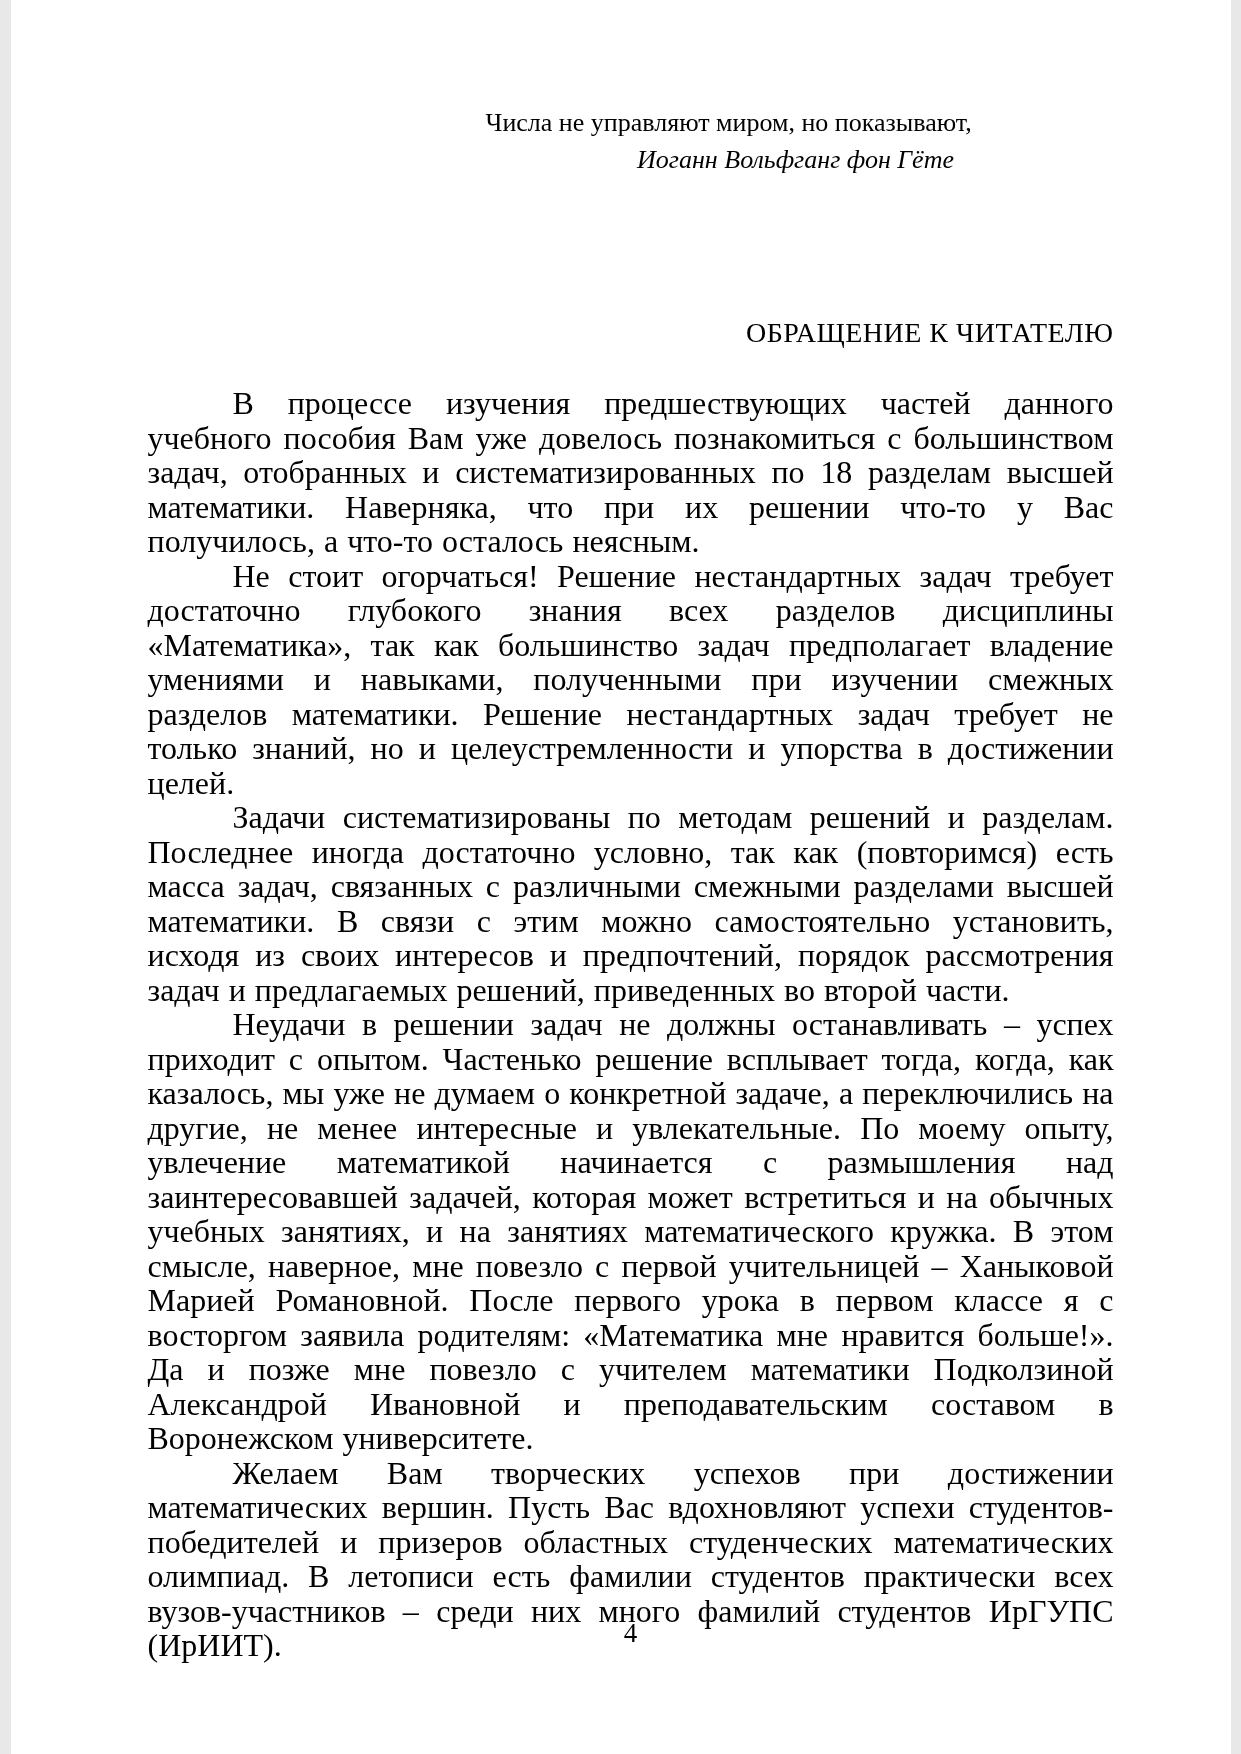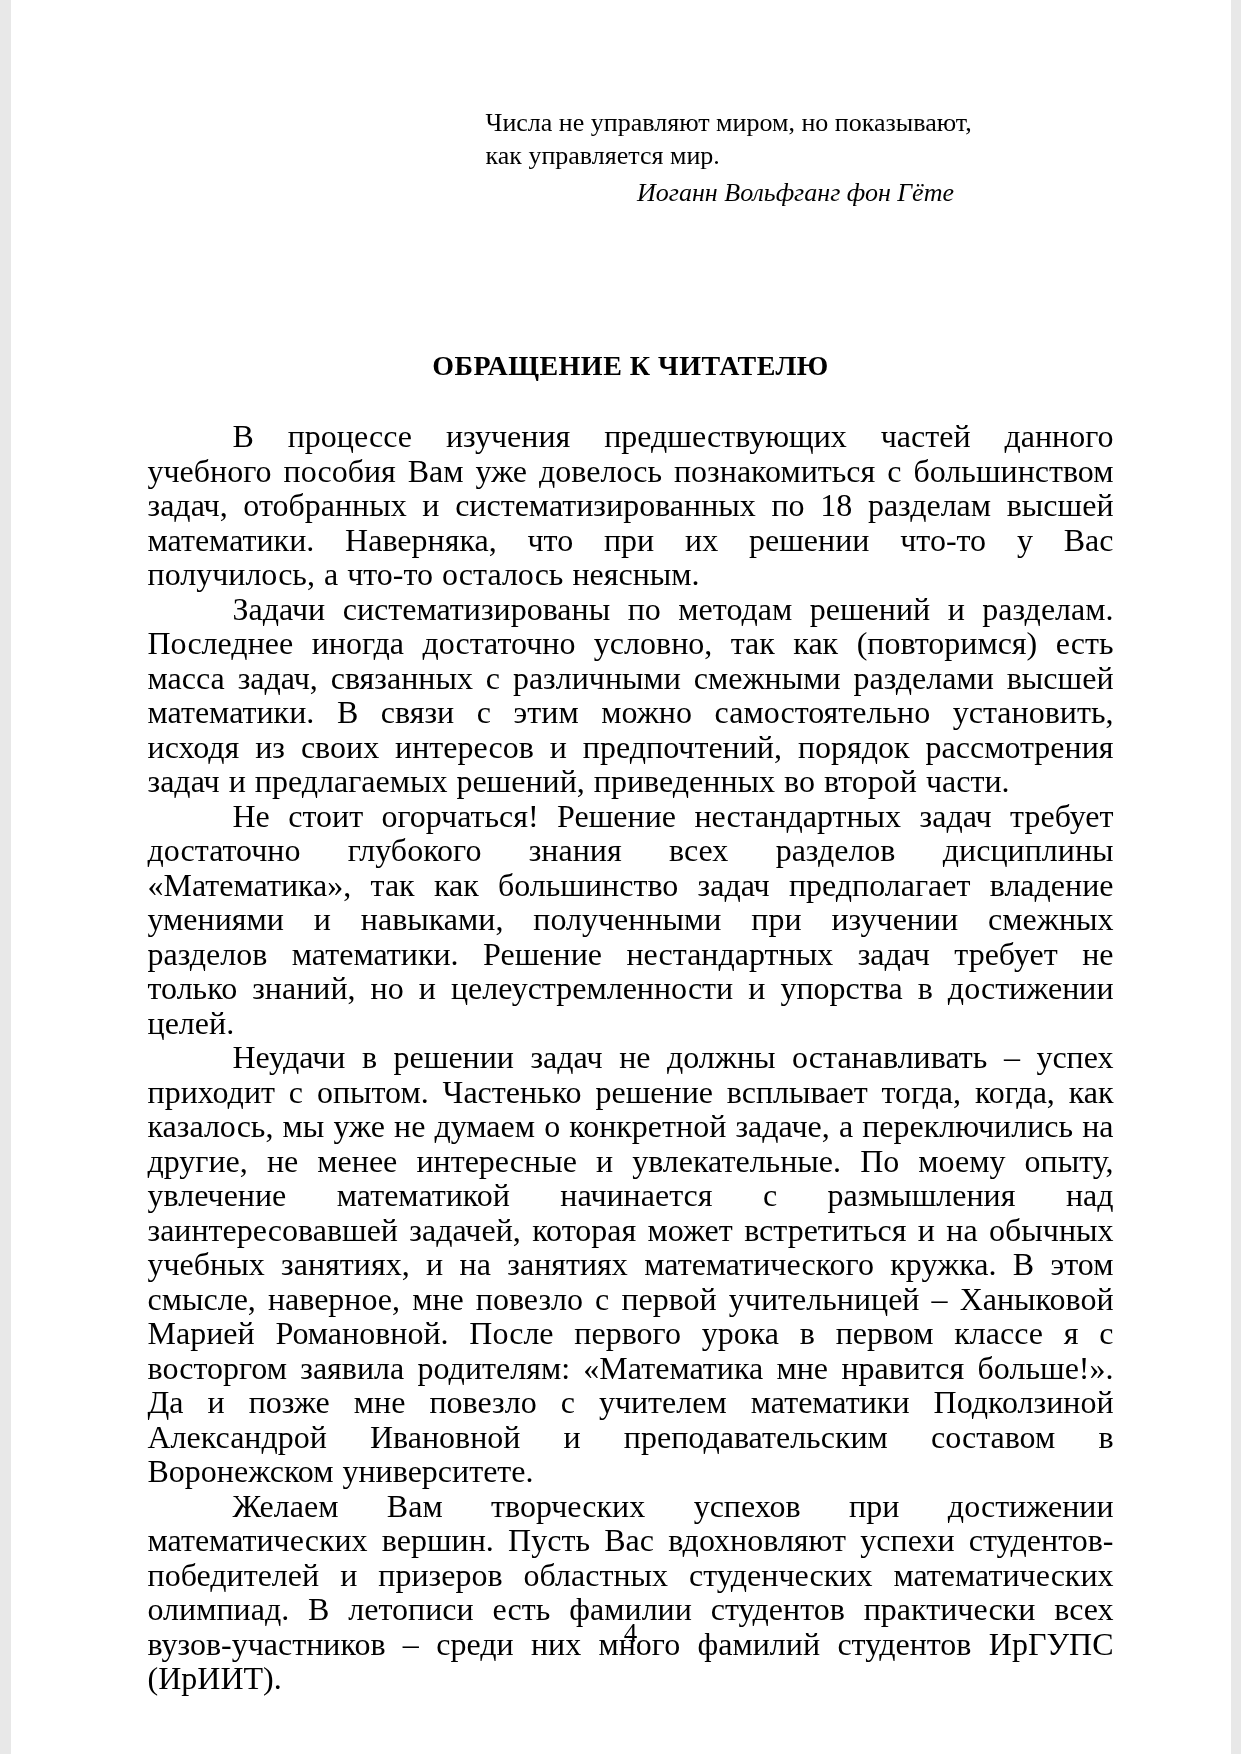--- a/index.html
+++ b/index.html
@@ -33,22 +33,22 @@
     white-space: nowrap;
   }
   .epigraph-attribution {
     text-align: center;
     font-style: italic;
     padding-right: 8px;
     margin-top: 4px;
   }
   .heading {
     margin-top: 140px;
-    text-align: center;
-    font-weight: bold;
+    text-align: right;
+    font-weight: normal;
     font-size: 28px;
     line-height: 34px;
     letter-spacing: 0.5px;
   }
   .body-text {
     margin-top: 36px;
     font-size: 32px;
     line-height: 34.5px;
   }
   .body-text p {
@@ -67,30 +67,29 @@
   }
 </style>
 </head>
 <body>
 
 <div class="page">
   <div class="content">
 
     <div class="epigraph">
       <div class="epigraph-line">Числа не управляют миром, но показывают,</div>
-      <div class="epigraph-line">как управляется мир.</div>
       <div class="epigraph-attribution">Иоганн Вольфганг фон Гёте</div>
     </div>
 
     <h1 class="heading">ОБРАЩЕНИЕ К ЧИТАТЕЛЮ</h1>
 
     <div class="body-text">
       <p>В процессе изучения предшествующих частей данного учебного пособия Вам уже довелось познакомиться с большинством задач, отобранных и систематизированных по 18 разделам высшей математики. Наверняка, что при их решении что-то у Вас получилось, а что-то осталось неясным.</p>
+      <p>Не стоит огорчаться! Решение нестандартных задач требует достаточно глубокого знания всех разделов дисциплины «Математика», так как большинство задач предполагает владение умениями и навыками, полученными при изучении смежных разделов математики. Решение нестандартных задач требует не только знаний, но и целеустремленности и упорства в достижении целей.</p>
       <p>Задачи систематизированы по методам решений и разделам. Последнее иногда достаточно условно, так как (повторимся) есть масса задач, связанных с различными смежными разделами высшей математики. В связи с этим можно самостоятельно установить, исходя из своих интересов и предпочтений, порядок рассмотрения задач и предлагаемых решений, приведенных во второй части.</p>
-      <p>Не стоит огорчаться! Решение нестандартных задач требует достаточно глубокого знания всех разделов дисциплины «Математика», так как большинство задач предполагает владение умениями и навыками, полученными при изучении смежных разделов математики. Решение нестандартных задач требует не только знаний, но и целеустремленности и упорства в достижении целей.</p>
       <p>Неудачи в решении задач не должны останавливать – успех приходит с опытом. Частенько решение всплывает тогда, когда, как казалось, мы уже не думаем о конкретной задаче, а переключились на другие, не менее интересные и увлекательные. По моему опыту, увлечение математикой начинается с размышления над заинтересовавшей задачей, которая может встретиться и на обычных учебных занятиях, и на занятиях математического кружка. В этом смысле, наверное, мне повезло с первой учительницей – Ханыковой Марией Романовной. После первого урока в первом классе я с восторгом заявила родителям: «Математика мне нравится больше!». Да и позже мне повезло с учителем математики Подколзиной Александрой Ивановной и преподавательским составом в Воронежском университете.</p>
       <p>Желаем Вам творческих успехов при достижении математических вершин. Пусть Вас вдохновляют успехи студентов-победителей и призеров областных студенческих математических олимпиад. В летописи есть фамилии студентов практически всех вузов-участников – среди них много фамилий студентов ИрГУПС (ИрИИТ).</p>
     </div>
 
   </div>
 
   <div class="page-number">4</div>
 </div>
 
 </body></html>

